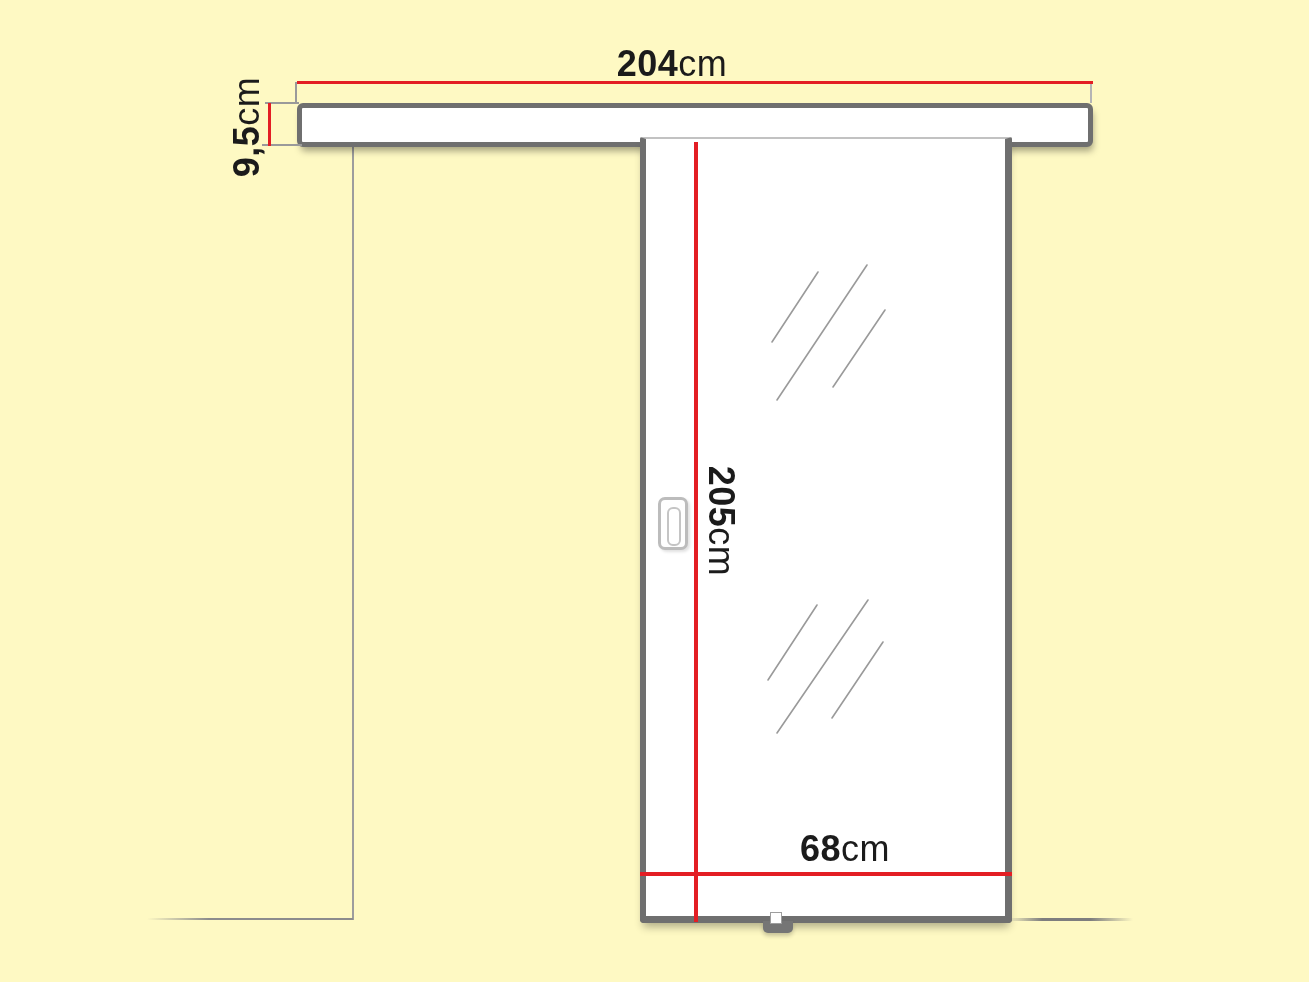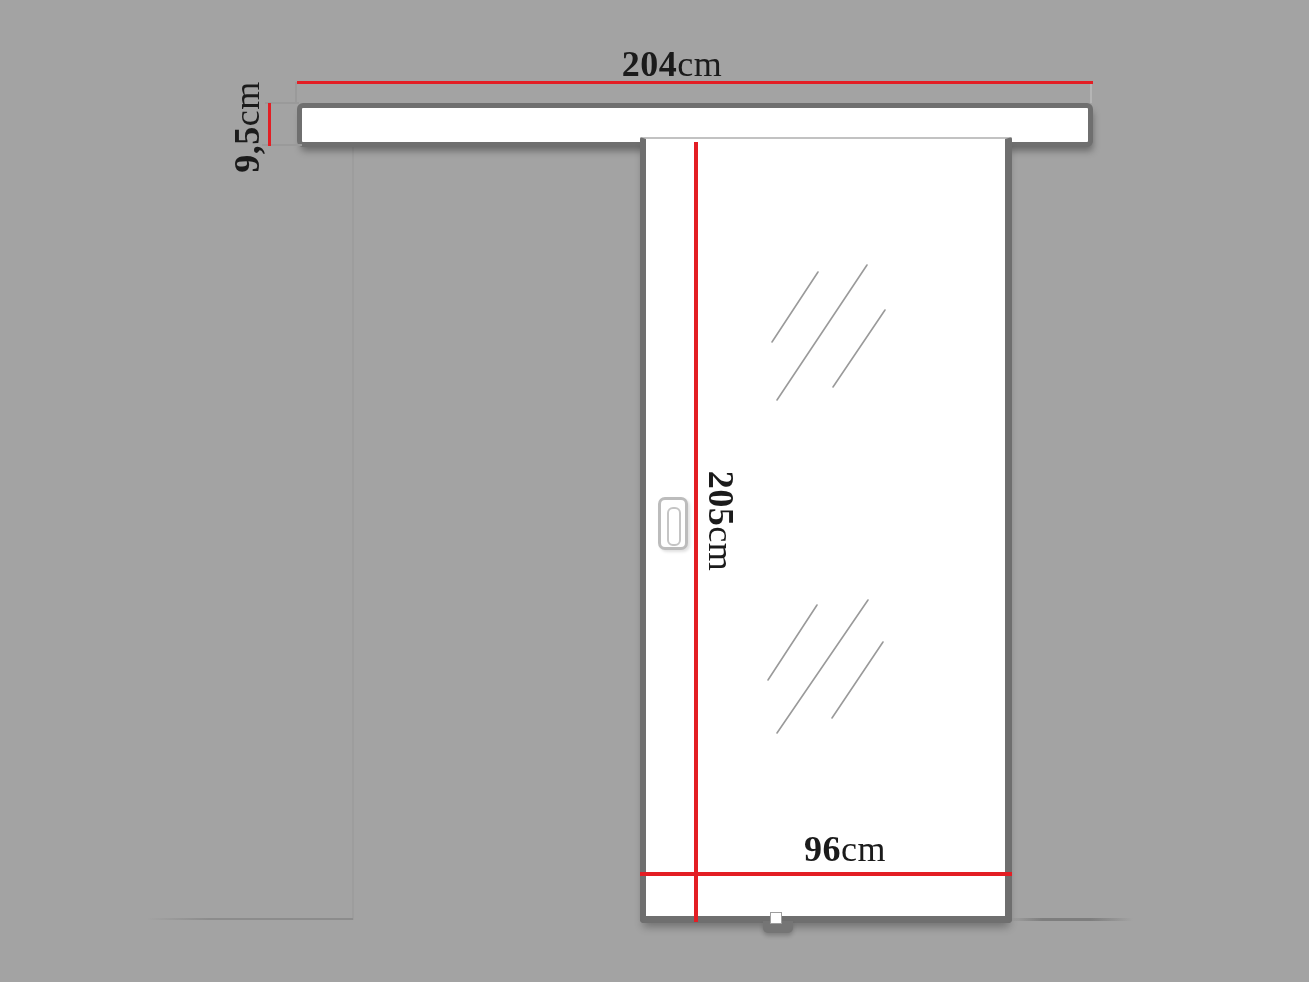--- a/index.html
+++ b/index.html
@@ -1,18 +1,18 @@
 <!DOCTYPE html>
 <html><head>
 <meta charset="utf-8">
 <style>
   html,body{margin:0;padding:0;background:#ffffff;}
   .canvas{
-    position:relative;width:1309px;height:982px;background:#a3a3a3;overflow:hidden;
-    font-family:Liberation Serif, serif;
+    position:relative;width:1309px;height:982px;background:#fef9c3;overflow:hidden;
+    font-family:Liberation Sans, sans-serif;
   }
   .abs{position:absolute;}
   
   .rail{
     left:297px;top:103px;width:796px;height:44px;box-sizing:border-box;
     background:#ffffff;border:5px solid #6f6f6f;border-radius:6px;
     box-shadow:2px 6px 7px -2px rgba(0,0,0,0.35);z-index:1;
   }
   .door{
     left:640px;top:137px;width:372px;height:786px;box-sizing:border-box;
@@ -120,16 +120,16 @@
     <span class="b">9,5</span><span class="u">cm</span>
   </div>
 
   <div class="abs red-line dim-205"></div>
   <div class="abs dim-label label-205">
     <span class="b">205</span><span class="u">cm</span>
   </div>
 
   <div class="abs red-line dim-96"></div>
   <div class="abs dim-label label-96">
-    <span class="b">96</span><span class="u">cm</span>
+    <span class="b">68</span><span class="u">cm</span>
   </div>
 
 </div>
 
 </body></html>

